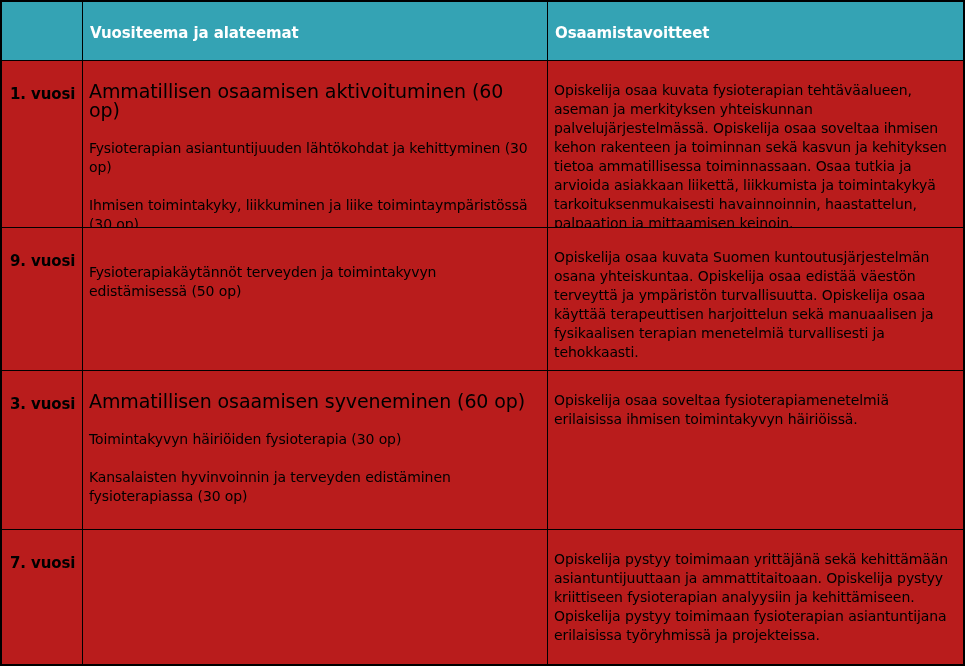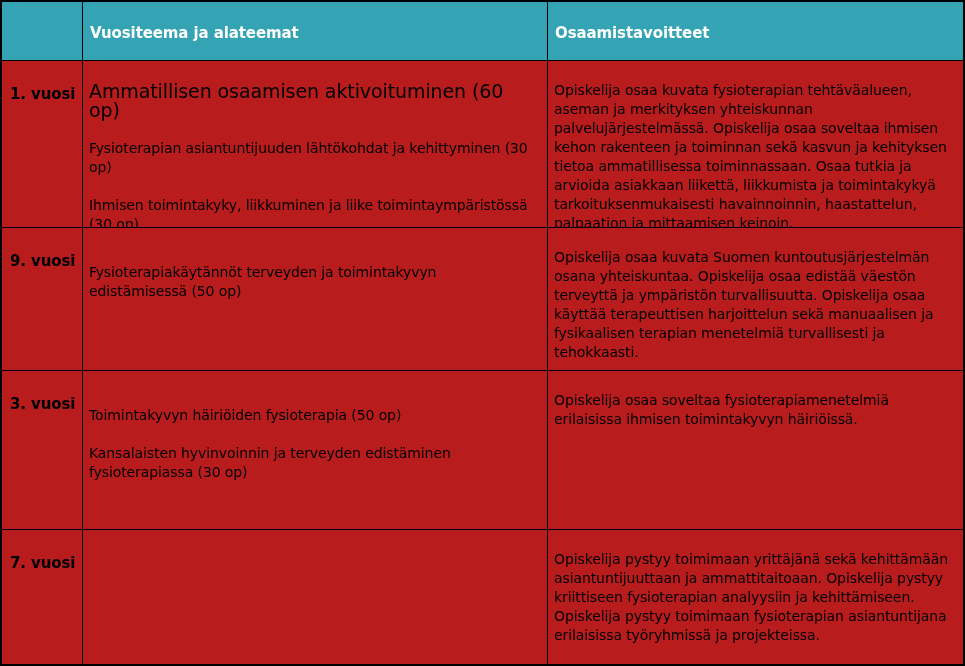--- a/index.html
+++ b/index.html
@@ -87,21 +87,22 @@
     <div class="cell year">9. vuosi</div>
     <div class="cell theme">
       <p class="subtheme">Fysioterapiakäytännöt terveyden ja toimintakyvyn edistämisessä (50 op)</p>
     </div>
     <div class="cell goals">
       <p class="goals-text">Opiskelija osaa kuvata Suomen kuntoutusjärjestelmän osana yhteiskuntaa. Opiskelija osaa edistää väestön terveyttä ja ympäristön turvallisuutta. Opiskelija osaa käyttää terapeuttisen harjoittelun sekä manuaalisen ja fysikaalisen terapian menetelmiä turvallisesti ja tehokkaasti.</p>
     </div>
 
     <div class="cell year">3. vuosi</div>
     <div class="cell theme">
-      <p class="subtheme">Toimintakyvyn häiriöiden fysioterapia (50 op)</p>
+      <p class="theme-title">Ammatillisen osaamisen syveneminen (60 op)</p>
+      <p class="subtheme">Toimintakyvyn häiriöiden fysioterapia (30 op)</p>
       <p class="subtheme">Kansalaisten hyvinvoinnin ja terveyden edistäminen fysioterapiassa (30 op)</p>
     </div>
     <div class="cell goals">
       <p class="goals-text">Opiskelija osaa soveltaa fysioterapiamenetelmiä erilaisissa ihmisen toimintakyvyn häiriöissä.</p>
     </div>
 
     <div class="cell year">7. vuosi</div>
     <div class="cell theme">
     </div>
     <div class="cell goals">

